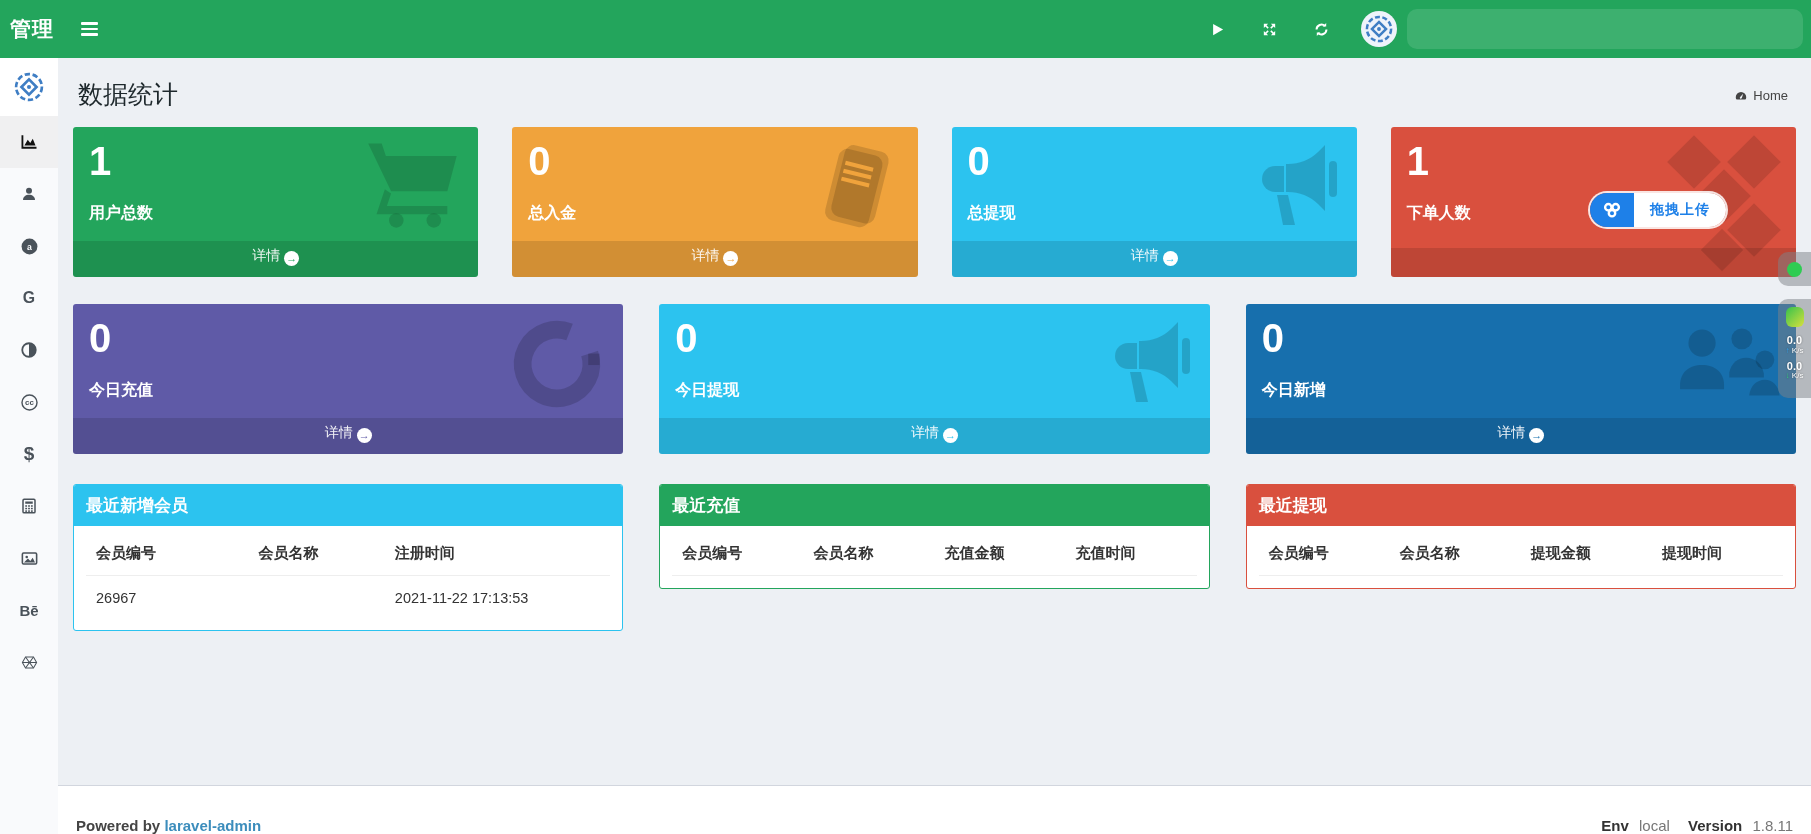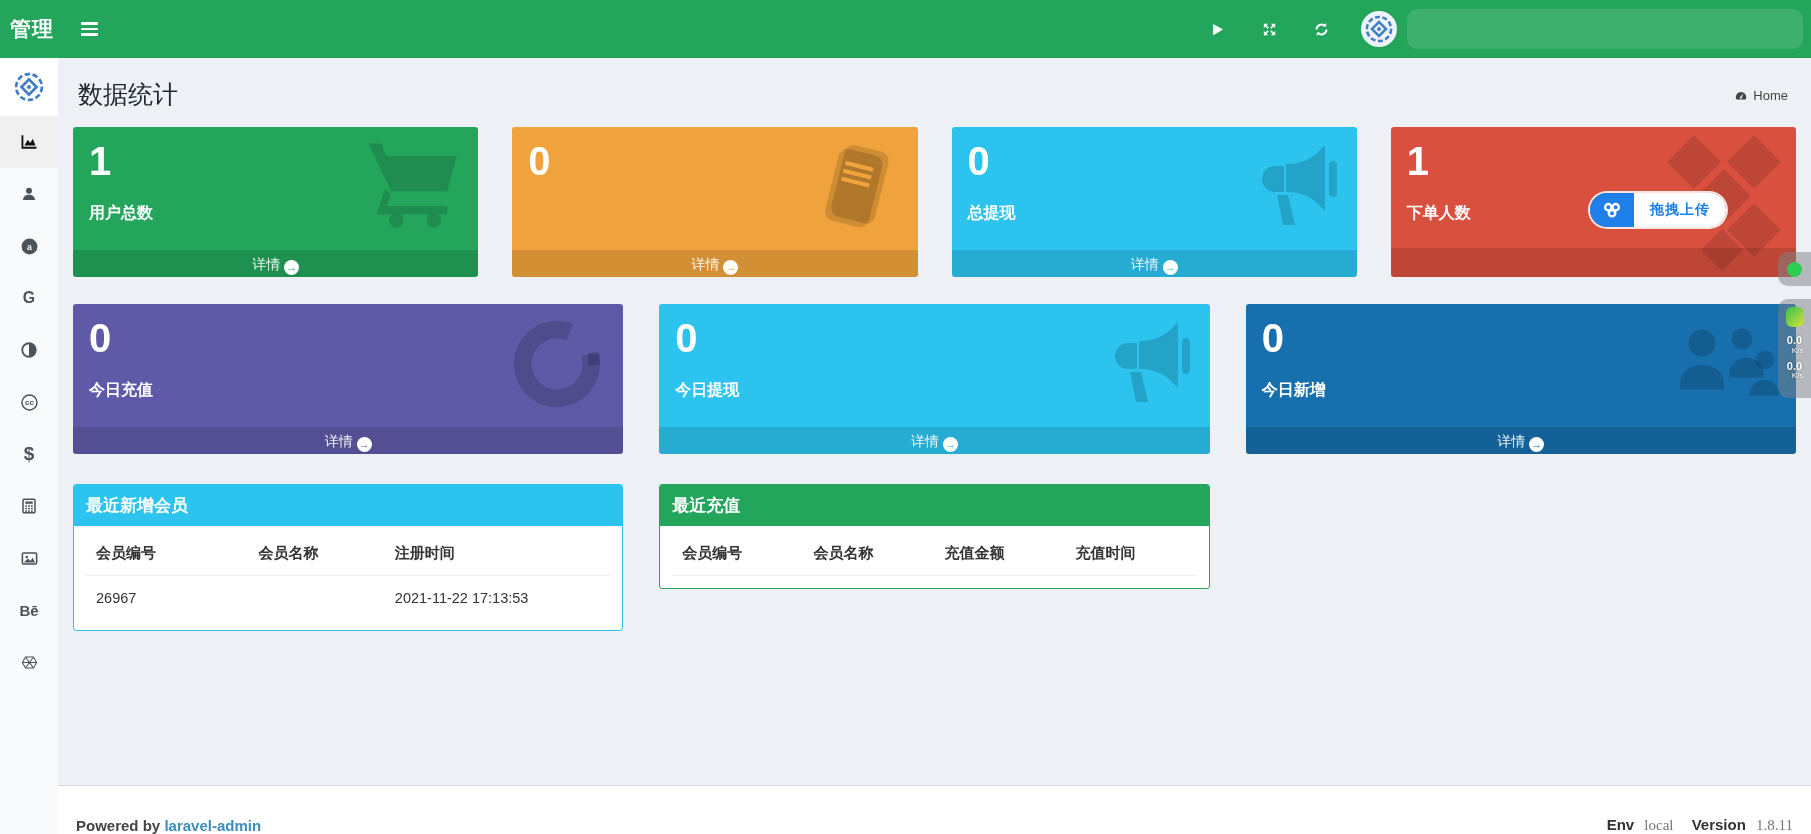--- a/index.html
+++ b/index.html
@@ -29,21 +29,21 @@
   .breadcrumb { position:absolute; right:8px; top:30px; font-size:13px; color:#444; display:flex; align-items:center; gap:5px; }
 
   .grid4 { display:grid; grid-template-columns:repeat(4,1fr); gap:34px; margin-bottom:27px; }
   .grid3 { display:grid; grid-template-columns:repeat(3,1fr); gap:36px; margin-bottom:30px; }
 
   .small-box { position:relative; border-radius:3px; color:#fff; height:150px; display:flex; flex-direction:column; overflow:hidden; background:var(--bg); }
   .sb-inner { flex:1; padding:12px 16px; position:relative; z-index:2; }
   .sb-inner h3 { font-size:40px; font-weight:bold; line-height:1.1; }
   .sb-inner p { font-size:16px; margin-top:20px;font-weight:bold; }
   .bg-icon { position:absolute; right:14px; top:12px; z-index:1; }
-  .small-box-footer { position:relative; z-index:3; display:block; text-align:center; background:rgba(0,0,0,0.12); color:rgba(255,255,255,0.92); font-size:14px; padding:6px 0 2px; text-decoration:none; cursor:pointer; }
+  .small-box-footer { position:relative; z-index:3; display:block; text-align:center; background:rgba(0,0,0,0.12); color:rgba(255,255,255,0.92); font-size:14px; padding:6px 0 11px; text-decoration:none; cursor:pointer; }
   .circle-arrow { display:inline-block; width:15px; height:15px; border-radius:50%; background:#fff; color:var(--bg); font-size:11px; line-height:15px; text-align:center; vertical-align:-2px; margin-left:4px; font-weight:bold; }
   .small-box-footer.no-label { height:29px; }
 
   .box-green  { --bg:#23a55c; }
   .box-orange { --bg:#f0a33c; }
   .box-aqua   { --bg:#2cc3ef; }
   .box-red    { --bg:#d9503e; }
   .box-purple { --bg:#5f5aa7; }
   .box-blue   { --bg:#176fad; }
 
@@ -57,21 +57,21 @@
   .panel-heading { background:var(--bg); color:#fff; font-size:17px; font-weight:bold; padding:9px 12px; border-radius:2px 2px 0 0; }
   .panel-body { padding:2px 12px 12px; }
   .panel table { width:100%; border-collapse:collapse; table-layout:fixed; }
   .panel th { text-align:left; font-size:15px; font-weight:bold; color:#333; padding:16px 10px 12px; border-bottom:1px solid #eee; }
   .panel td { font-size:14.5px; color:#333; padding:14px 10px 12px; }
 
   
   .main-footer { position:absolute; left:58px; right:0; bottom:0; height:49px; background:#fff; border-top:1px solid #d2d6de; display:flex; align-items:flex-end; justify-content:space-between; padding:0 18px 0 18px; font-size:15px; color:#444; z-index:25; }
   .main-footer a { color:#3c8dbc; font-weight:bold; text-decoration:none; }
   .foot-right span.lbl { font-weight:bold; color:#333; }
-  .foot-right span.val { color:#777; margin:0 14px 0 6px;font-family:Liberation Serif, serif; }
+  .foot-right span.val { color:#777; margin:0 14px 0 6px; }
   .foot-right span.val:last-child { margin-right:0; }
 
   
   .fab-top { position:absolute; right:0; top:252px; width:33px; height:34px; background:rgba(125,130,135,0.5); border-radius:10px 0 0 10px; z-index:40; display:flex; align-items:center; justify-content:center; cursor:pointer; }
   .fab-dot { width:15px; height:15px; border-radius:50%; background:#2ecc52; }
   .fab-panel { position:absolute; right:0; top:299px; width:33px; height:99px; background:rgba(125,130,135,0.5); border-radius:10px 0 0 10px; z-index:40; display:flex; flex-direction:column; align-items:center; padding-top:8px; cursor:pointer; }
   .fab-blob { width:18px; height:20px; border-radius:6px; background:linear-gradient(135deg,#35c24d,#d8e03c); margin-bottom:8px; }
   .speed { text-align:center; line-height:1.05; margin-bottom:6px; text-shadow:0 0 2px rgba(0,0,0,0.45); }
   .speed .val { color:#fff; font-size:11px; font-weight:bold; display:block; }
   .speed .unit { color:#fff; font-size:8px; display:block; }
@@ -223,20 +223,21 @@
         </g>
       </svg>
       <a class="small-box-footer">
         <span class="f-label">详情</span><span class="circle-arrow">→</span>
       </a>
     </div>
 
     <div class="small-box box-orange">
       <div class="sb-inner">
         <h3>0</h3>
+        <p>总入金</p>
       </div>
       <svg class="bg-icon" viewBox="0 0 90 95" width="92" height="97">
         <g transform="rotate(14 45 48)">
           <rect x="24" y="8" width="44" height="72" rx="9" fill="rgba(0,0,0,0.14)"></rect>
           <rect x="19" y="13" width="44" height="72" rx="9" fill="rgba(0,0,0,0.14)"></rect>
           <path d="M27 27h28M27 35h28M27 43h28" stroke="var(--bg)" stroke-width="4"></path>
         </g>
       </svg>
       <a class="small-box-footer">
         <span class="f-label">详情</span><span class="circle-arrow">→</span>
@@ -383,20 +384,36 @@
             <th>会员名称</th>
             <th>充值金额</th>
             <th>充值时间</th>
           </tr>
             </thead>
           <tbody></tbody>
         </table>
       </div>
     </div>
 
+    <div class="panel" style="--bg:#d9503e;">
+      <div class="panel-heading">最近提现</div>
+      <div class="panel-body">
+        <table>
+          <thead>
+              <tr>
+            <th>会员编号</th>
+            <th>会员名称</th>
+            <th>提现金额</th>
+            <th>提现时间</th>
+          </tr>
+            </thead>
+          <tbody></tbody>
+        </table>
+      </div>
+    </div>
   </div>
 </div>
 
 <div class="main-footer">
   <div class="foot-left">
     <strong>Powered by</strong>
     <a href="#">laravel-admin</a>
   </div>
   <div class="foot-right">
     <span class="lbl">Env</span>

